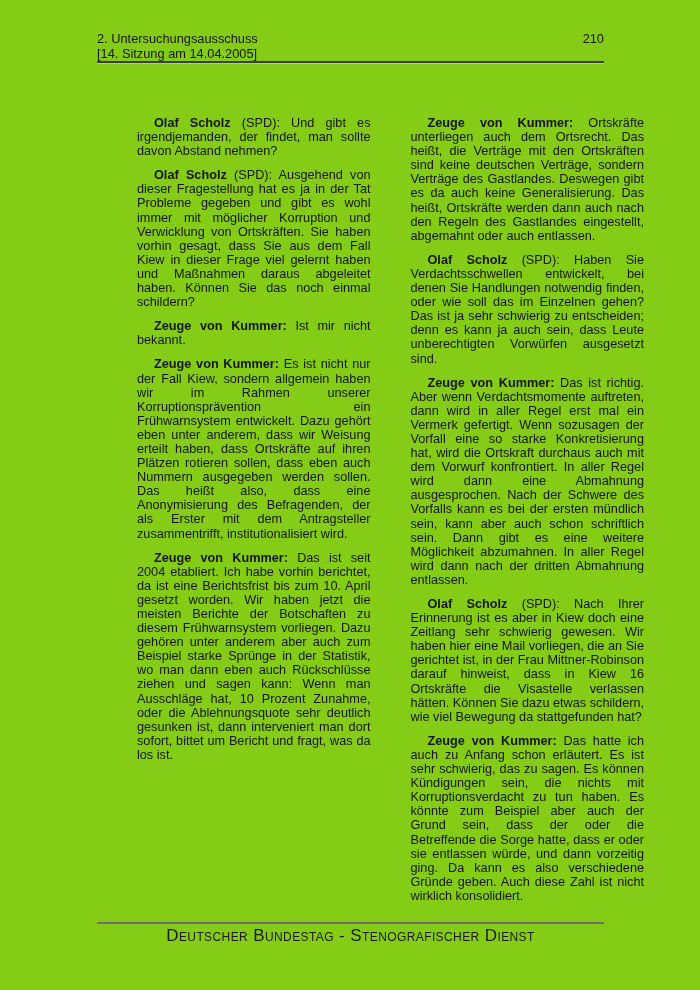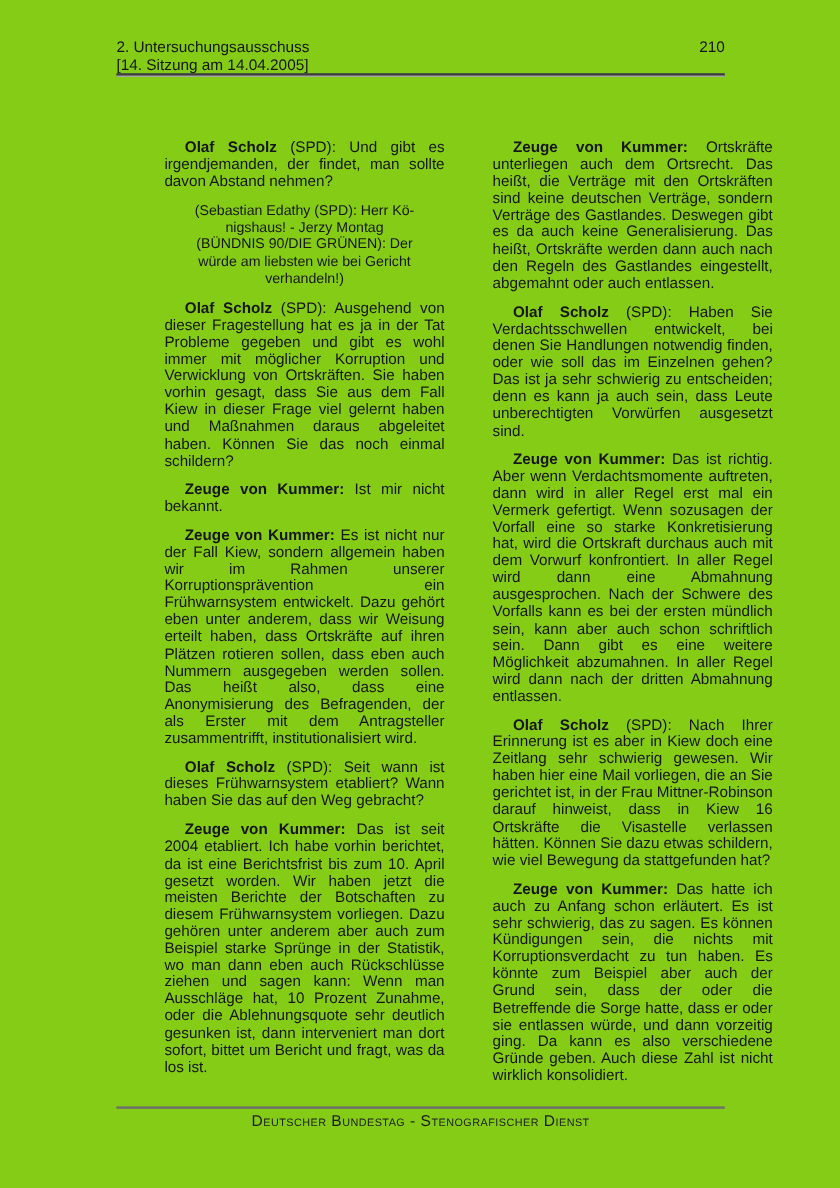--- a/index.html
+++ b/index.html
@@ -49,21 +49,21 @@
   }
   .footer-rule {
     position: absolute;
     top: 922px; left: 97px; width: 507px;
     height: 2px; background: #6e6e6e;
   }
   .page-footer {
     position: absolute;
     top: 926px; left: 97px; width: 507px;
     text-align: center;
-    font-size: 13px;
+    font-size: 17px;
     font-variant: small-caps;
     letter-spacing: 0.4px;
     color: #1c1c1c;
   }
 </style>
 </head>
 <body>
 
 <div class="page">
 
@@ -73,31 +73,23 @@
       <div>[14. Sitzung am 14.04.2005]</div>
     </div>
     <div>210</div>
   </div>
 
   <div class="header-rule"></div>
 
   <div class="columns">
     <div class="col">
         <p class="para"><b>Olaf Scholz</b> (SPD): Und gibt es irgendjemanden, der findet, man sollte davon Abstand nehmen?</p>
-        <div class="interjection">
-          <div>(Sebastian Edathy (SPD): Herr Kö-</div>
-          <div>nigshaus! - Jerzy Montag</div>
-          <div>(BÜNDNIS 90/DIE GRÜNEN): Der</div>
-          <div>würde am liebsten wie bei Gericht</div>
-          <div>verhandeln!)</div>
-        </div>
         <p class="para"><b>Olaf Scholz</b> (SPD): Ausgehend von dieser Fragestellung hat es ja in der Tat Probleme gegeben und gibt es wohl immer mit möglicher Korruption und Verwicklung von Ortskräften. Sie haben vorhin gesagt, dass Sie aus dem Fall Kiew in dieser Frage viel gelernt haben und Maßnahmen daraus abgeleitet haben. Können Sie das noch einmal schildern?</p>
         <p class="para"><b>Zeuge von Kummer:</b> Ist mir nicht bekannt.</p>
         <p class="para"><b>Zeuge von Kummer:</b> Es ist nicht nur der Fall Kiew, sondern allgemein haben wir im Rahmen unserer Korruptionsprävention ein Frühwarnsystem entwickelt. Dazu gehört eben unter anderem, dass wir Weisung erteilt haben, dass Ortskräfte auf ihren Plätzen rotieren sollen, dass eben auch Nummern ausgegeben werden sollen. Das heißt also, dass eine Anonymisierung des Befragenden, der als Erster mit dem Antragsteller zusammentrifft, institutionalisiert wird.</p>
-        <p class="para"><b>Olaf Scholz</b> (SPD): Seit wann ist dieses Frühwarnsystem etabliert? Wann haben Sie das auf den Weg gebracht?</p>
         <p class="para"><b>Zeuge von Kummer:</b> Das ist seit 2004 etabliert. Ich habe vorhin berichtet, da ist eine Berichtsfrist bis zum 10. April gesetzt worden. Wir haben jetzt die meisten Berichte der Botschaften zu diesem Frühwarnsystem vorliegen. Dazu gehören unter anderem aber auch zum Beispiel starke Sprünge in der Statistik, wo man dann eben auch Rückschlüsse ziehen und sagen kann: Wenn man Ausschläge hat, 10 Prozent Zunahme, oder die Ablehnungsquote sehr deutlich gesunken ist, dann interveniert man dort sofort, bittet um Bericht und fragt, was da los ist.</p>
       </div>
     <div class="col">
         <p class="para"><b>Zeuge von Kummer:</b> Ortskräfte unterliegen auch dem Ortsrecht. Das heißt, die Verträge mit den Ortskräften sind keine deutschen Verträge, sondern Verträge des Gastlandes. Deswegen gibt es da auch keine Generalisierung. Das heißt, Ortskräfte werden dann auch nach den Regeln des Gastlandes eingestellt, abgemahnt oder auch entlassen.</p>
         <p class="para"><b>Olaf Scholz</b> (SPD): Haben Sie Verdachtsschwellen entwickelt, bei denen Sie Handlungen notwendig finden, oder wie soll das im Einzelnen gehen? Das ist ja sehr schwierig zu entscheiden; denn es kann ja auch sein, dass Leute unberechtigten Vorwürfen ausgesetzt sind.</p>
         <p class="para"><b>Zeuge von Kummer:</b> Das ist richtig. Aber wenn Verdachtsmomente auftreten, dann wird in aller Regel erst mal ein Vermerk gefertigt. Wenn sozusagen der Vorfall eine so starke Konkretisierung hat, wird die Ortskraft durchaus auch mit dem Vorwurf konfrontiert. In aller Regel wird dann eine Abmahnung ausgesprochen. Nach der Schwere des Vorfalls kann es bei der ersten mündlich sein, kann aber auch schon schriftlich sein. Dann gibt es eine weitere Möglichkeit abzumahnen. In aller Regel wird dann nach der dritten Abmahnung entlassen.</p>
         <p class="para"><b>Olaf Scholz</b> (SPD): Nach Ihrer Erinnerung ist es aber in Kiew doch eine Zeitlang sehr schwierig gewesen. Wir haben hier eine Mail vorliegen, die an Sie gerichtet ist, in der Frau Mittner-Robinson darauf hinweist, dass in Kiew 16 Ortskräfte die Visastelle verlassen hätten. Können Sie dazu etwas schildern, wie viel Bewegung da stattgefunden hat?</p>
         <p class="para"><b>Zeuge von Kummer:</b> Das hatte ich auch zu Anfang schon erläutert. Es ist sehr schwierig, das zu sagen. Es können Kündigungen sein, die nichts mit Korruptionsverdacht zu tun haben. Es könnte zum Beispiel aber auch der Grund sein, dass der oder die Betreffende die Sorge hatte, dass er oder sie entlassen würde, und dann vorzeitig ging. Da kann es also verschiedene Gründe geben. Auch diese Zahl ist nicht wirklich konsolidiert.</p>
       </div>
   </div>

